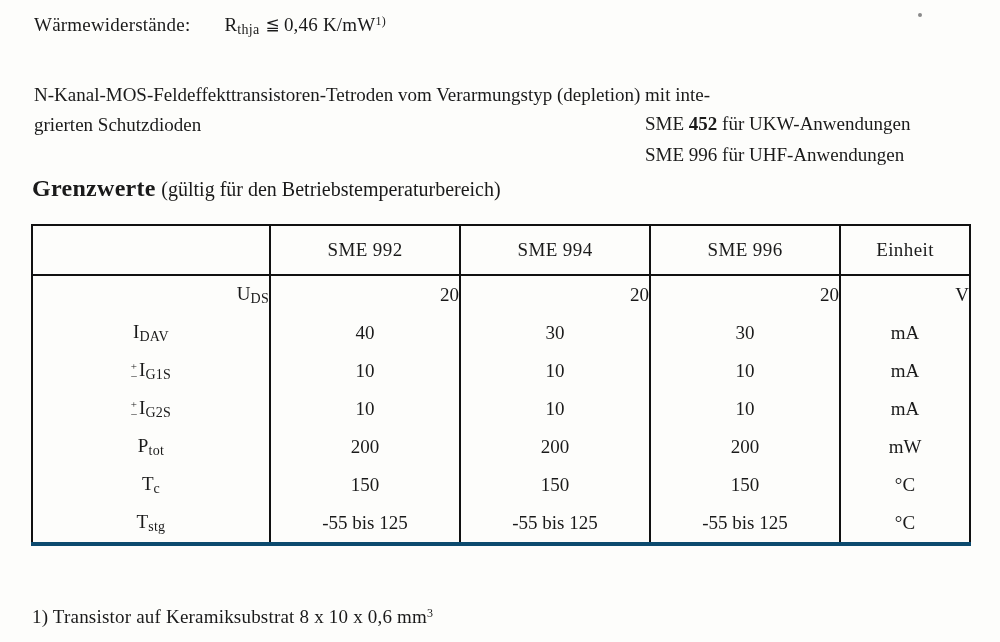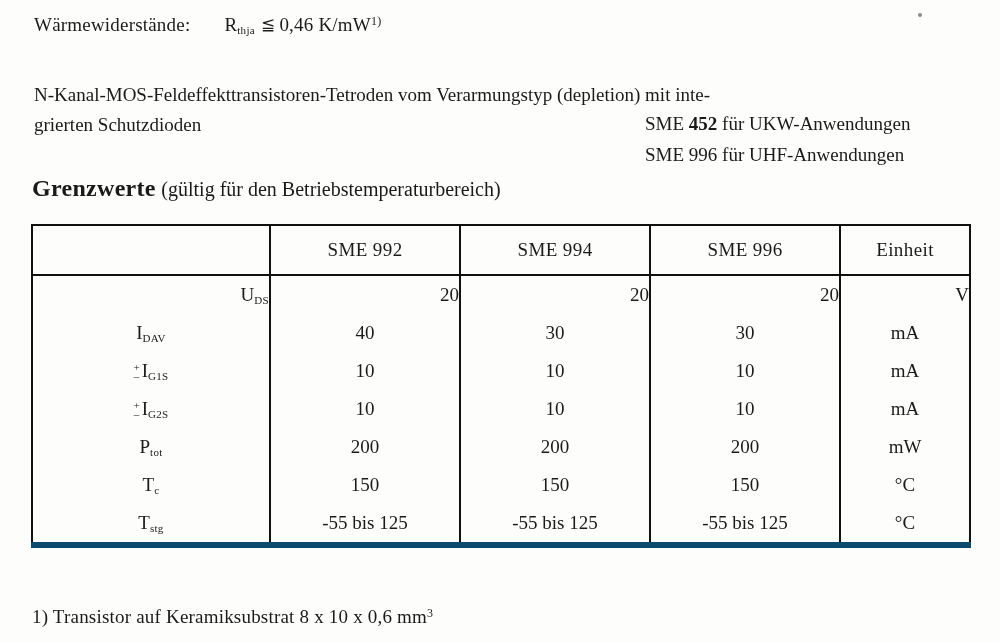--- a/index.html
+++ b/index.html
@@ -28,21 +28,21 @@
     position: absolute;
     left: 34px;
     top: 14px;
     font-size: 19px;
     letter-spacing: 0.2px;
     white-space: nowrap;
   }
   .thermal-label { margin-right: 34px; text-align: right; }
   .sym { font-style: normal; }
   .sub {
-    font-size: 11px;
+    font-size: 14px;
     vertical-align: -3px;
     letter-spacing: 0.3px;
   }
   .sup {
     font-size: 12px;
     vertical-align: 6px;
   }
   .ge {
     display: inline-block;
     position: relative;
@@ -128,21 +128,21 @@
   col.c-unit { width: 130px; }
 
   
   table.limits tbody td {
     border-top: none;
     border-bottom: none;
     height: 38px;
     text-align: center;
   }
   table.limits tbody tr:last-child td {
-    border-bottom: 6px solid #0c4a6e;
+    border-bottom: 4px solid #0c4a6e;
   }
   table.limits tbody tr:first-child td {
     border-top: 2px solid #111;
     text-align: right;
   }
   td.sym-cell {
     text-align: left;
     padding-left: 10px;
     white-space: nowrap;
   }

